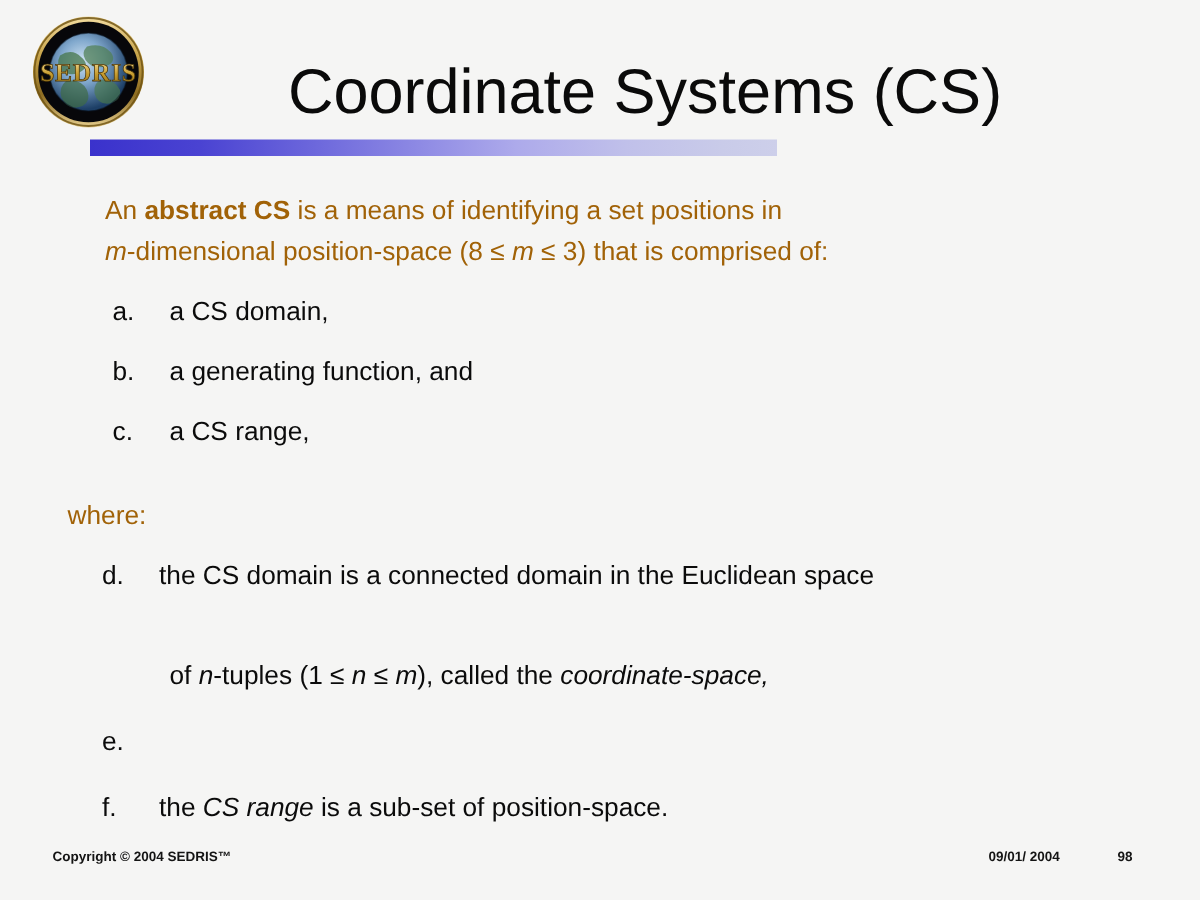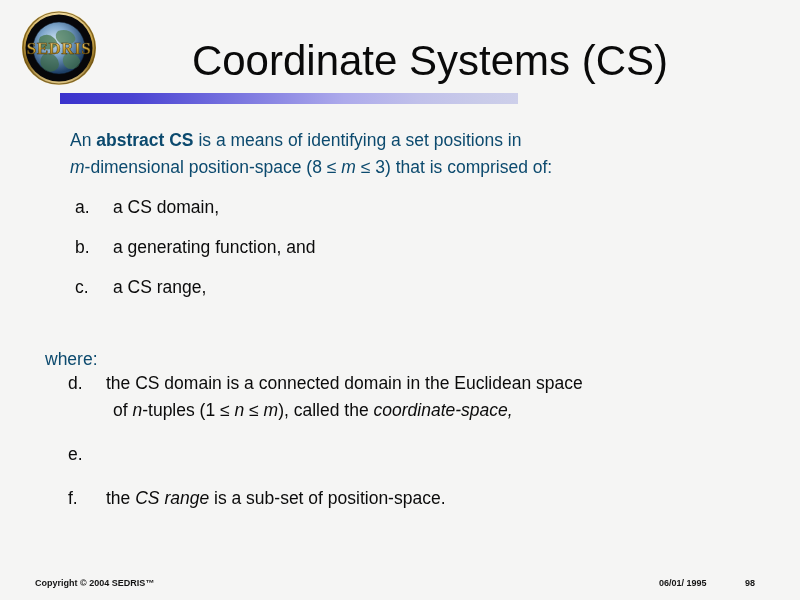--- a/index.html
+++ b/index.html
@@ -58,30 +58,30 @@
         #c0c0ea 78%,
         #c9cbe9 92%,
         #cdcfea 100%);
   }
 
   
   .body-text {
     position: absolute;
     font-size: 17.5px;
     line-height: 27px;
-    color: #0c4a6e;
+    color: #a16207;
   }
   #intro {
     left: 70px;
     top: 127px;
     width: 640px;
   }
   #where {
     left: 45px;
-    top: 346px;
+    top: 330px;
     text-align: right;
   }
 
   .list {
     position: absolute;
     font-size: 17.5px;
     line-height: 27px;
     color: #0b0b0b;
   }
   #list-abc {
@@ -105,29 +105,30 @@
   .li-marker {
     flex: 0 0 38px;
     width: 38px;
   }
   .li-text {
     flex: 1 1 auto;
   }
   .li-text .cont {
     display: block;
     padding-left: 7px;
+    margin-top: 40px;
   }
 
   i { font-style: italic; }
   b { font-weight: 700; }
 
   
   .footer {
     position: absolute;
-    bottom: 12px;
+    bottom: 24px;
     font-size: 9px;
     font-weight: 700;
     color: #141414;
     font-family: "Liberation Sans", sans-serif;
   }
   #footer-left  { left: 35px; }
   #footer-center{ left: 0; width: 800px; text-align: center; }
   #footer-date  { left: 659px; }
   #footer-page  { left: 745px; }
 </style>
@@ -212,16 +213,16 @@
     </div>
 
     <div class="li">
       <span class="li-marker">f.</span>
       <span class="li-text"><span>the </span><i>CS range</i><span> is a sub-set of position-space.</span></span>
     </div>
 
   </div>
 
   <div id="footer-left" class="footer">Copyright © 2004 SEDRIS™</div>
-  <div id="footer-date" class="footer">06/01/ 1995</div>
+  <div id="footer-date" class="footer">09/01/ 2004</div>
   <div id="footer-page" class="footer">98</div>
 
 </div>
 
 </body></html>

